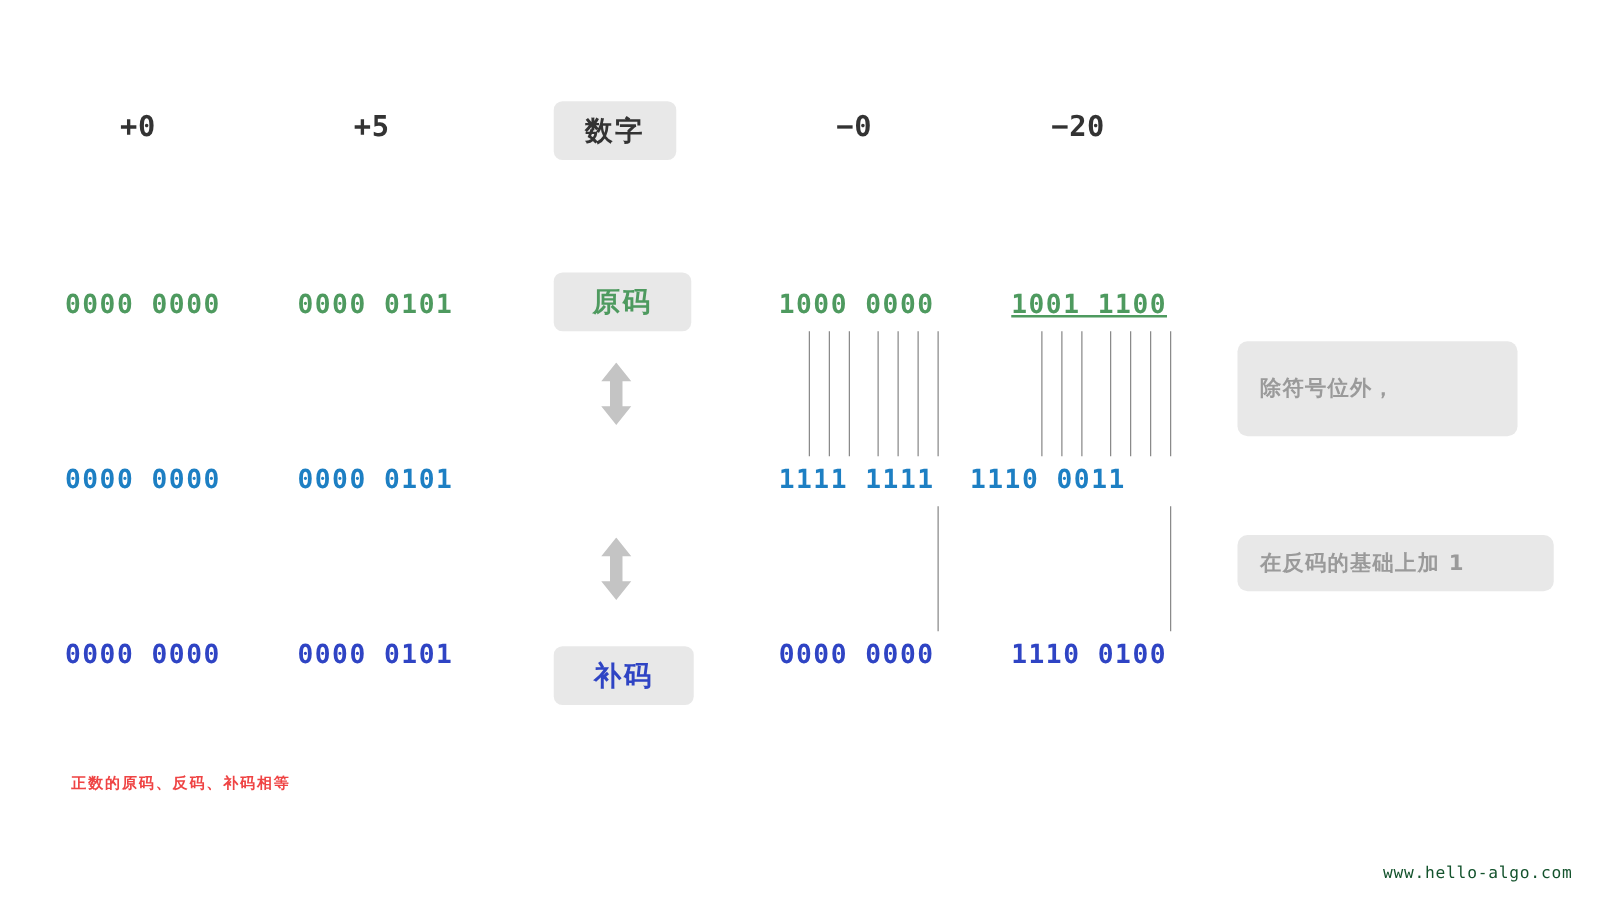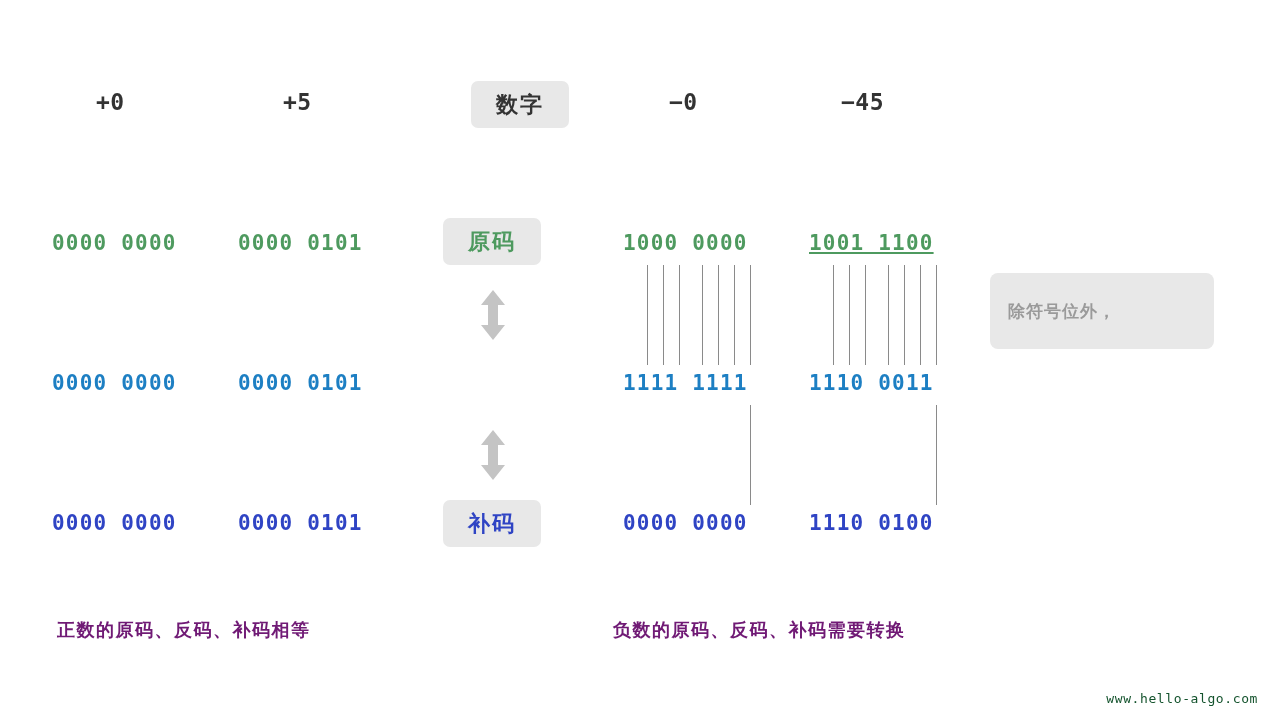--- a/index.html
+++ b/index.html
@@ -74,23 +74,23 @@
     display: flex;
     flex-direction: column;
     justify-content: center;
     padding: 0 18px;
     white-space: pre;
   }
 
   
   .caption {
     position: absolute;
-    color: #701a75;
-    font-weight: 700;
-    font-size: 18px;
+    color: #ef4444;
+    font-weight: 700;
+    font-size: 12px;
     letter-spacing: 1.5px;
     white-space: pre;
     text-align: center;
   }
 
   .watermark {
     position: absolute;
     right: 22px;
     bottom: 14px;
     color: #14532d;
@@ -111,31 +111,31 @@
 </style>
 </head>
 <body>
 
 <div class="stage">
 
   <div class="abs num-head" style="left:96px; top:89px;">+0</div>
 
   <div class="abs num-head" style="left:283px; top:89px;">+5</div>
 
-  <div class="chip c-dark" style="left:443px; top:81px; width:98px; height:47px;margin-left:28px;">数字</div>
+  <div class="chip c-dark" style="left:443px; top:81px; width:98px; height:47px;">数字</div>
 
   <div class="abs num-head" style="left:669px; top:89px;">−0</div>
 
-  <div class="abs num-head" style="left:841px; top:89px;">−45</div>
+  <div class="abs num-head" style="left:841px; top:89px;">−20</div>
 
   <div class="abs mono c-green" style="left:52px; top:231px;">0000 0000</div>
 
   <div class="abs mono c-green" style="left:238px; top:231px;">0000 0101</div>
 
-  <div class="chip c-green" style="left:443px; top:218px; width:98px; height:47px;">原码</div>
+  <div class="chip c-green" style="left:443px; top:218px; width:110px; height:47px;">原码</div>
 
   <div class="abs mono c-green" style="left:623px; top:231px;">1000 0000</div>
 
   <div class="abs mono c-green" style="left:809px; top:231px;text-decoration:underline;">1001 1100</div>
 
   <div class="vline" style="left:647px;  top:265px; height:100px;"></div>
   <div class="vline" style="left:663px;  top:265px; height:100px;"></div>
   <div class="vline" style="left:679px;  top:265px; height:100px;"></div>
   <div class="vline" style="left:702px;  top:265px; height:100px;"></div>
   <div class="vline" style="left:718px;  top:265px; height:100px;"></div>
@@ -160,41 +160,43 @@
     <span>除符号位外，</span>
   </div>
 
   <div class="abs mono c-blue" style="left:52px; top:371px;">0000 0000</div>
 
   <div class="abs mono c-blue" style="left:238px; top:371px;">0000 0101</div>
 
 
   <div class="abs mono c-blue" style="left:623px; top:371px;">1111 1111</div>
 
-  <div class="abs mono c-blue" style="left:809px; top:371px;">1110 0011</div>
+  <div class="abs mono c-blue" style="left:776px; top:371px;">1110 0011</div>
 
   <div class="vline" style="left:750px; top:405px; height:100px;"></div>
   <div class="vline" style="left:936px; top:405px; height:100px;"></div>
 
   <div class="dbl-arrow" style="left:478px; top:430px;">
     <svg width="30" height="50" viewBox="0 0 30 50" aria-hidden="true">
       <path d="M15 0 L27 15 L20 15 L20 35 L27 35 L15 50 L3 35 L10 35 L10 15 L3 15 Z" fill="#c4c4c4"></path>
     </svg>
   </div>
 
+  <div class="note" style="left:990px; top:428px; width:253px; height:45px;">
+    <span>在反码的基础上加 1</span>
+  </div>
 
   <div class="abs mono c-indigo" style="left:52px; top:511px;">0000 0000</div>
 
   <div class="abs mono c-indigo" style="left:238px; top:511px;">0000 0101</div>
 
-  <div class="chip c-indigo" style="left:443px; top:500px; width:98px; height:47px;">补码</div>
+  <div class="chip c-indigo" style="left:443px; top:517px; width:112px; height:47px;">补码</div>
 
   <div class="abs mono c-indigo" style="left:623px; top:511px;">0000 0000</div>
 
   <div class="abs mono c-indigo" style="left:809px; top:511px;">1110 0100</div>
 
   <div class="caption" style="left:57px; top:618px;">正数的原码、反码、补码相等</div>
 
-  <div class="caption" style="left:613px; top:618px;">负数的原码、反码、补码需要转换</div>
 
   <div class="watermark">www.hello-algo.com</div>
 
 </div>
 
 </body></html>

